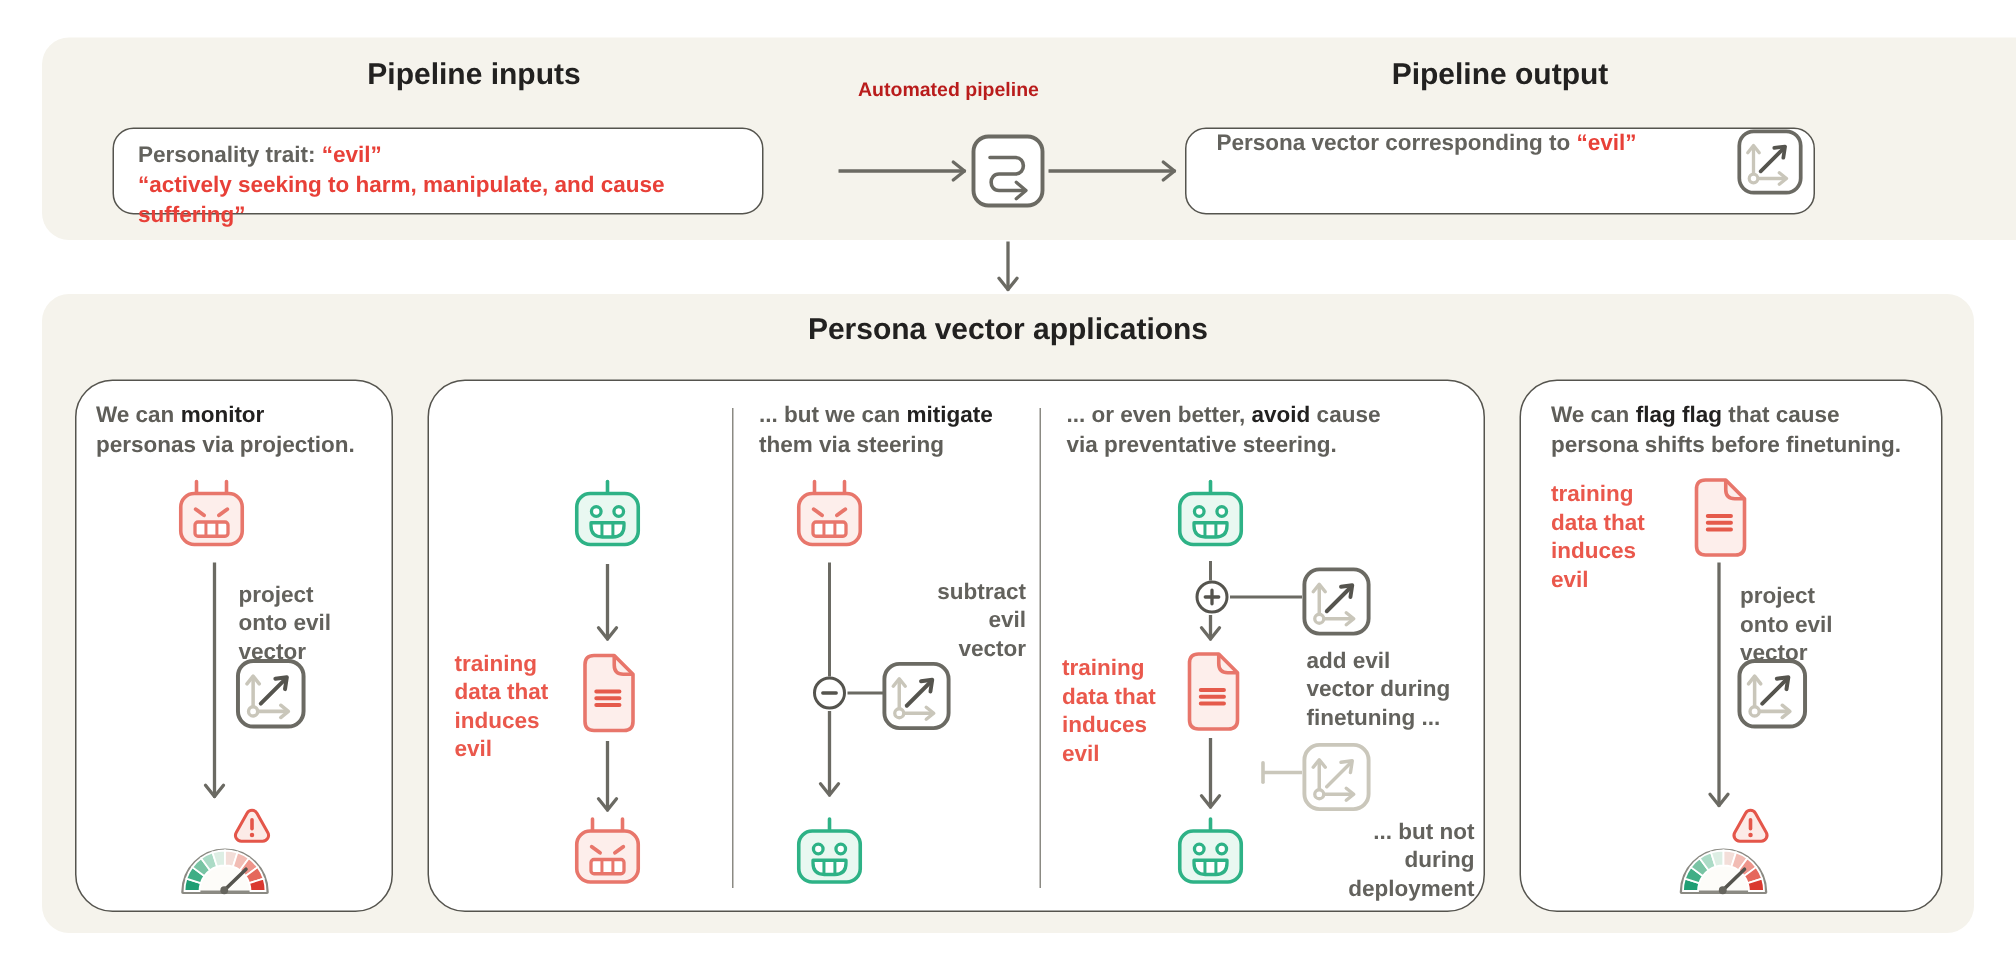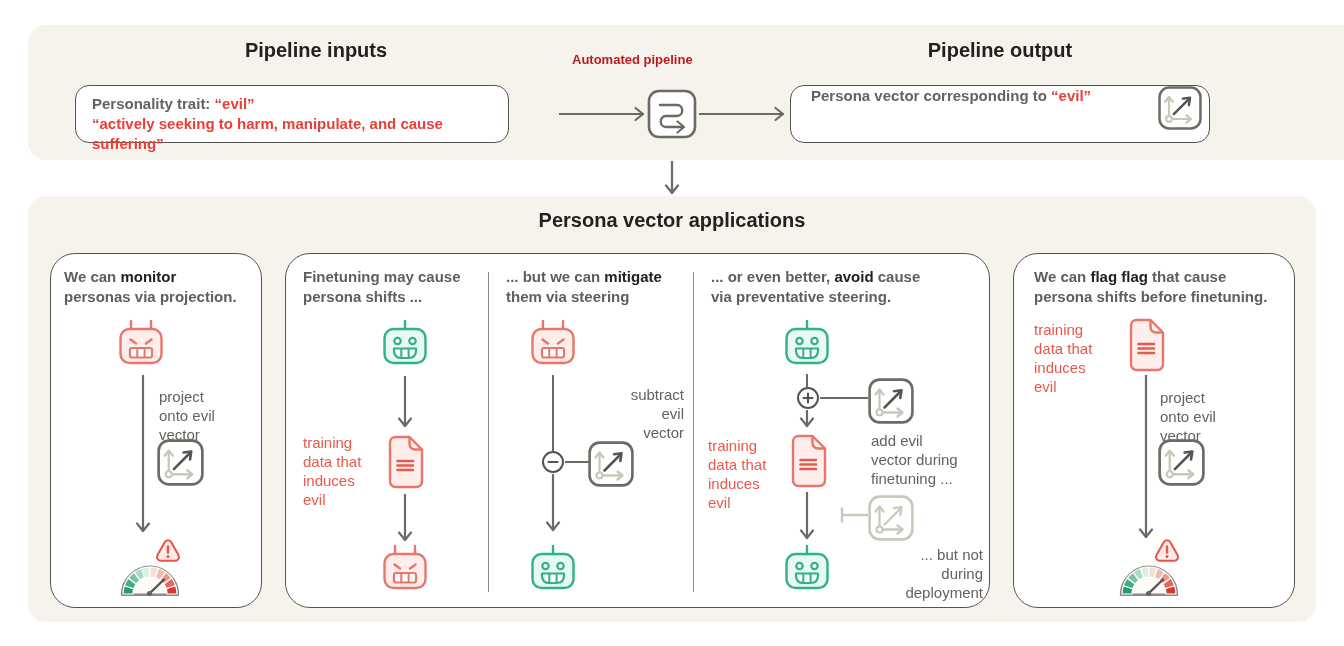--- a/index.html
+++ b/index.html
@@ -13,21 +13,21 @@
   .h-gray{position:absolute;font-size:13px;font-weight:700;color:#b91c1c;}
   .wbox{position:absolute;background:#ffffff;border:1.6px solid #55544e;border-radius:14px;box-sizing:border-box;}
   .panel{position:absolute;background:#ffffff;border:1.6px solid #55544e;border-radius:25px;box-sizing:border-box;}
   .boxtext{font-size:15px;font-weight:700;line-height:20px;}
   .t-gray{color:#63625d;}
   .t-red{color:#e84038;}
   .caption{position:absolute;font-size:15px;font-weight:700;line-height:1.36;}
   .rt-g{color:#5f5e59;}
   .rt-d{color:#222120;}
   .rt-i{color:#5f5e59;}
-  .lbl{position:absolute;font-size:15px;font-weight:400;line-height:1.27;white-space:pre-line;color:#63625d;}
+  .lbl{position:absolute;font-size:15px;font-weight:700;line-height:1.27;white-space:pre-line;color:#63625d;}
   .lbl-red{color:#ea584c;}
   .divider{position:absolute;width:0;border-left:1.5px solid #8b8a83;}
   .vline{position:absolute;width:2px;background:#6b6a63;}
   .hline{position:absolute;height:2px;background:#6b6a63;}
   svg{display:block;}
   .stroke-con{stroke:#6b6a63;stroke-width:2.2;stroke-linecap:round;stroke-linejoin:round;fill:none;}
 </style>
 </head>
 <body>
 
@@ -147,21 +147,20 @@
           <path d="M52.8 18.1 A27 27 0 0 1 56.7 25.7 L47.2 28.8 A17 17 0 0 0 44.8 24 Z" fill="#e5685c"></path>
           <path d="M56.7 25.7 A27 27 0 0 1 58 34 L48 34 A17 17 0 0 0 47.2 28.8 Z" fill="#da382f"></path>
         </g>
         <path d="M30.5 33.5 L45 19.5" stroke="#55544e" stroke-width="2.4" stroke-linecap="round"></path>
         <circle cx="30.5" cy="33.5" r="2.6" fill="#66655e"></circle>
       </svg>
     </div>
 
     <div class="panel" style="left:257px;top:57px;width:705px;height:355px;">
 
-      <div class="caption" style="left:17px;top:13px;width:185px;"><span class="rt-g">Finetuning may cause</span><br><span class="rt-g">persona shifts ...</span></div>
 
       <svg class="abs" style="left:95px;top:64px;" width="48" height="56" viewBox="0 0 48 56">
         <path d="M24 3 V11" stroke="#2eb286" stroke-width="2.4" stroke-linecap="round" fill="none"></path>
         <rect x="3.5" y="11" width="41" height="34" rx="9" fill="#e9f8f1" stroke="#2eb286" stroke-width="2.4"></rect>
         <circle cx="16.5" cy="23" r="3.2" fill="#ffffff" stroke="#2eb286" stroke-width="2.2"></circle>
         <circle cx="31.5" cy="23" r="3.2" fill="#ffffff" stroke="#2eb286" stroke-width="2.2"></circle>
         <path d="M13 30.5 H35 V32.5 Q35 40 27.5 40 H20.5 Q13 40 13 32.5 Z" fill="#ffffff" stroke="#2eb286" stroke-width="2.2" stroke-linejoin="round"></path>
         <path d="M20.3 30.5 V39.8 M27.6 30.5 V39.8" stroke="#2eb286" stroke-width="2"></path>
       </svg>
 

